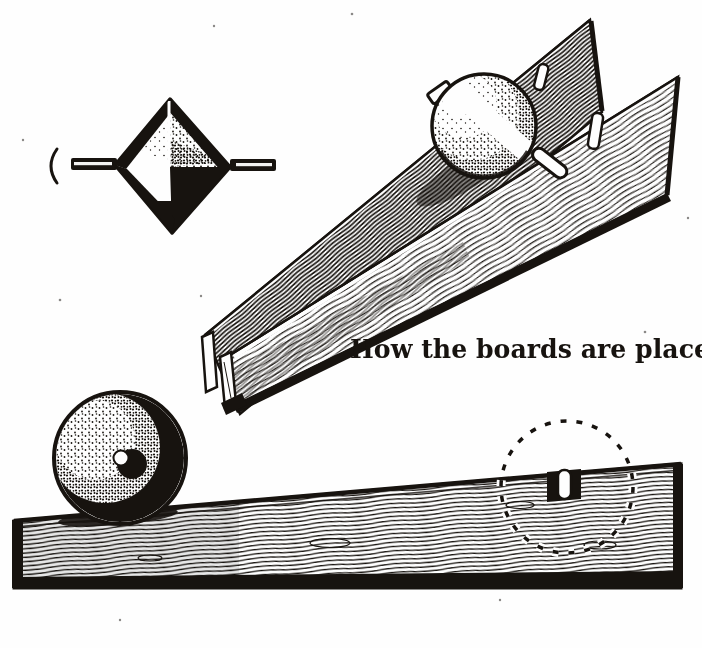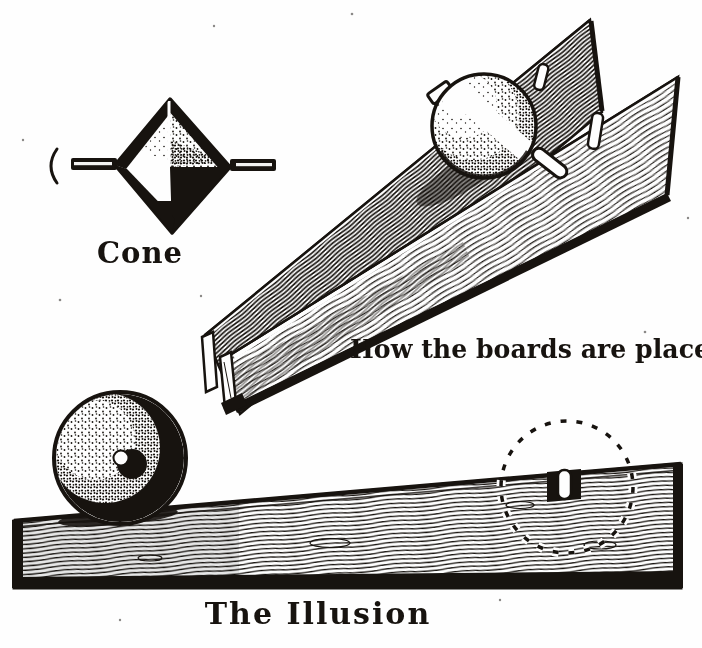--- a/index.html
+++ b/index.html
@@ -192,17 +192,15 @@
     <circle cx="645" cy="332" r="1.3"></circle>
     <circle cx="23" cy="140" r="1.2"></circle>
     <circle cx="120" cy="620" r="1.2"></circle>
     <circle cx="500" cy="600" r="1.2"></circle>
     <circle cx="688" cy="218" r="1.2"></circle>
     <circle cx="214" cy="26" r="1.2"></circle>
     <circle cx="201" cy="296" r="1.2"></circle>
   </g>
 </svg>
 
-<div class="caption caption-cone">Cone</div>
 <div class="caption caption-boards">How the boards are placed</div>
-<div class="caption caption-illusion">The Illusion</div>
 
 </div>
 
 </body></html>

